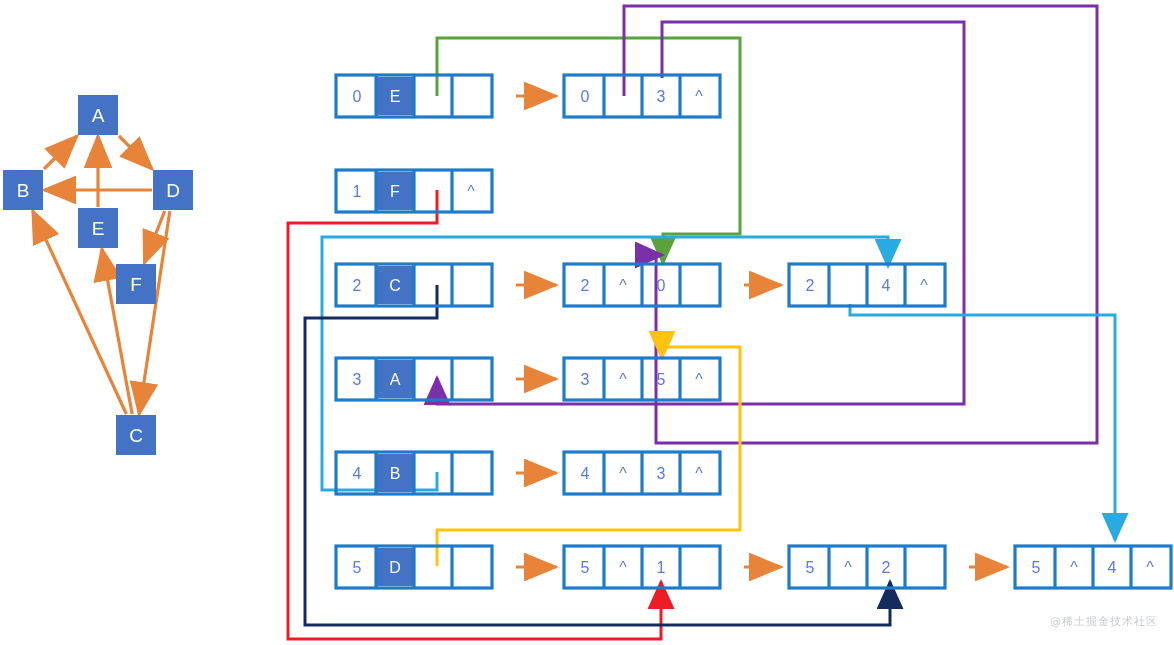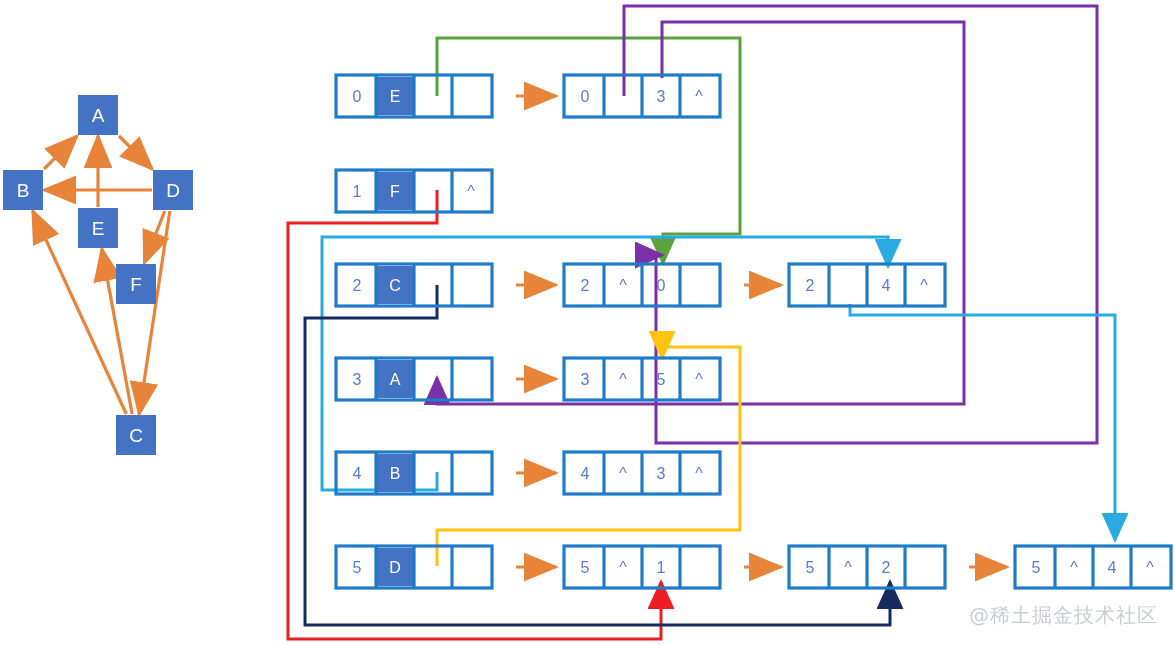--- a/index.html
+++ b/index.html
@@ -1,21 +1,21 @@
 <!DOCTYPE html>
 <html><head>
 <meta charset="utf-8">
 <style>
   html,body{margin:0;padding:0;background:#ffffff;}
   body{width:1174px;height:645px;font-family:"Liberation Sans",sans-serif;overflow:hidden;position:relative;}
   #stage{position:relative;width:1174px;height:645px;}
   svg.layer{position:absolute;left:0;top:0;width:1174px;height:645px;}
   .watermark{
     position:absolute; right:16px; bottom:16px;
-    color:#c9ccd2; font-size:20px; letter-spacing:1px;
+    color:#c9ccd2; font-size:11px; letter-spacing:1px;
     font-family:"DejaVu Sans",sans-serif; user-select:none;
   }
 </style>
 </head>
 <body>
 
 <div id="stage">
   <svg class="layer" id="svg-root" viewBox="0 0 1174 645">
     <defs>
       <marker id="mk-orange" markerWidth="11" markerHeight="9" refX="10" refY="4.5" orient="auto">

